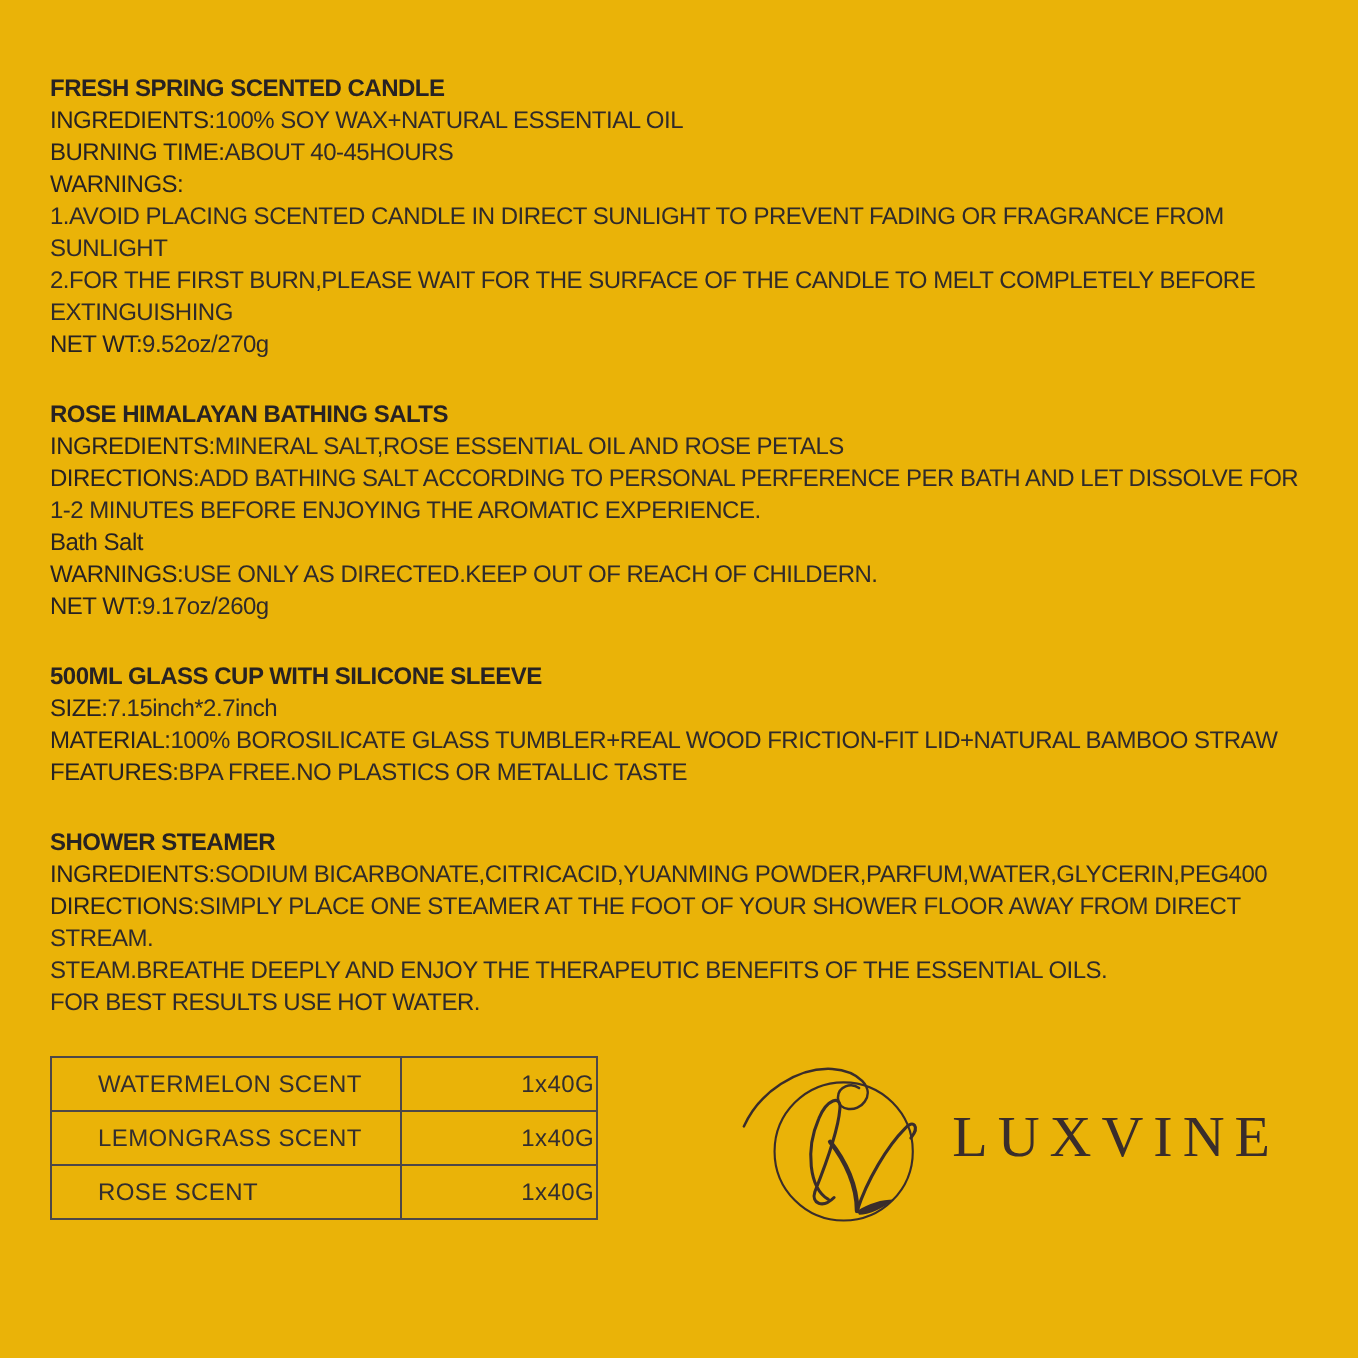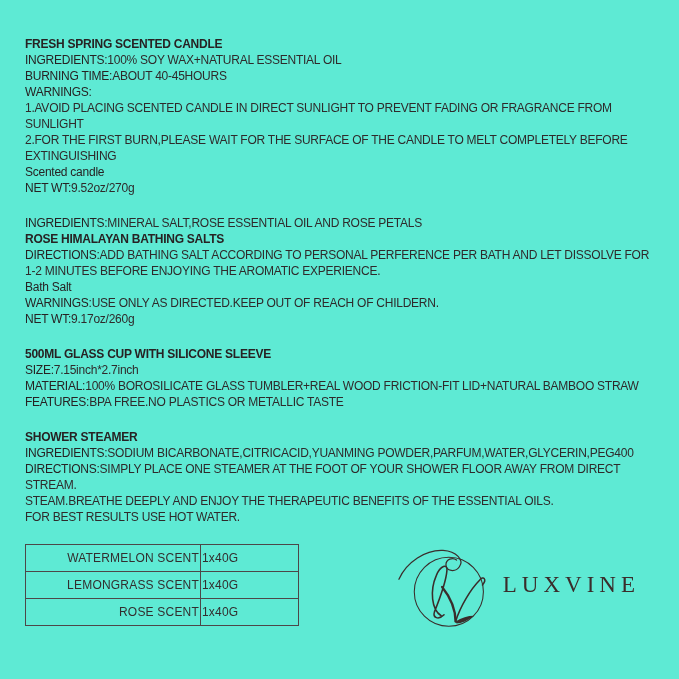--- a/index.html
+++ b/index.html
@@ -1,19 +1,19 @@
 <!DOCTYPE html>
 <html><head>
 <meta charset="utf-8">
 <style>
   html,body{margin:0;padding:0;}
   .page{
     position:relative;
     width:679px;height:679px;
-    background:#5eead4;
+    background:#eab308;
     box-sizing:border-box;
     padding:36px 25px 0 25px;
     overflow:hidden;
     font-family:"Liberation Sans",sans-serif;
     color:#2f2a2b;
   }
   .sec{margin:0 0 19px 0;}
   .line{
     font-size:12px;
     line-height:16px;
@@ -30,59 +30,58 @@
   table.steam{
     border-collapse:collapse;
   }
   table.steam td{
     border:1px solid #4d4748;
     height:24px;
     font-size:12px;
     letter-spacing:0.2px;
     color:#332e2f;
   }
-  td.c1{width:150px;padding-left:23px;text-align:right;}
-  td.c2{width:95px;text-align:left;margin-left:36px;}
+  td.c1{width:150px;padding-left:23px;text-align:left;}
+  td.c2{width:95px;text-align:right;margin-left:36px;}
   .logo{
     margin-left:auto;
     margin-right:14px;
     display:flex;
     align-items:center;
   }
   .logo svg{width:96px;height:96px;display:block;}
   .brand{
     font-family:"Liberation Serif",serif;
-    font-size:23px;
+    font-size:29px;
     letter-spacing:5px;
     color:#3a2d2b;
     margin-left:10px;
     white-space:nowrap;
   }
 </style>
 </head>
 <body>
 
 <div class="page">
 
   <section class="sec">
     <div class="line t">FRESH SPRING SCENTED CANDLE</div>
     <div class="line"><span class="b">INGREDIENTS:</span><span>100% SOY WAX+NATURAL ESSENTIAL OIL</span></div>
     <div class="line"><span class="b">BURNING TIME:</span><span>ABOUT 40-45HOURS</span></div>
     <div class="line"><span class="b">WARNINGS:</span><span></span></div>
     <div class="line"><span class="b"></span><span>1.AVOID PLACING SCENTED CANDLE IN DIRECT SUNLIGHT TO PREVENT FADING OR FRAGRANCE FROM</span></div>
     <div class="line"><span class="b"></span><span>SUNLIGHT</span></div>
     <div class="line"><span class="b"></span><span>2.FOR THE FIRST BURN,PLEASE WAIT FOR THE SURFACE OF THE CANDLE TO MELT COMPLETELY BEFORE</span></div>
     <div class="line"><span class="b"></span><span>EXTINGUISHING</span></div>
-    <div class="line"><span class="b">Scented candle</span><span></span></div>
     <div class="line"><span class="b">NET WT:</span><span>9.52oz/270g</span></div>
   </section>
 
   <section class="sec">
+    <div class="line t">ROSE HIMALAYAN BATHING SALTS</div>
     <div class="line"><span class="b">INGREDIENTS:</span><span>MINERAL SALT,ROSE ESSENTIAL OIL AND ROSE PETALS</span></div>
-    <div class="line t">ROSE HIMALAYAN BATHING SALTS</div>
     <div class="line"><span class="b">DIRECTIONS:</span><span>ADD BATHING SALT ACCORDING TO PERSONAL PERFERENCE PER BATH AND LET DISSOLVE FOR</span></div>
     <div class="line"><span class="b"></span><span>1-2 MINUTES BEFORE ENJOYING THE AROMATIC EXPERIENCE.</span></div>
     <div class="line"><span class="b">Bath Salt</span><span></span></div>
     <div class="line"><span class="b">WARNINGS:</span><span>USE ONLY AS DIRECTED.KEEP OUT OF REACH OF CHILDERN.</span></div>
     <div class="line"><span class="b">NET WT:</span><span>9.17oz/260g</span></div>
   </section>
 
   <section class="sec">
     <div class="line t">500ML GLASS CUP WITH SILICONE SLEEVE</div>
     <div class="line"><span class="b">SIZE:</span><span>7.15inch*2.7inch</span></div>

